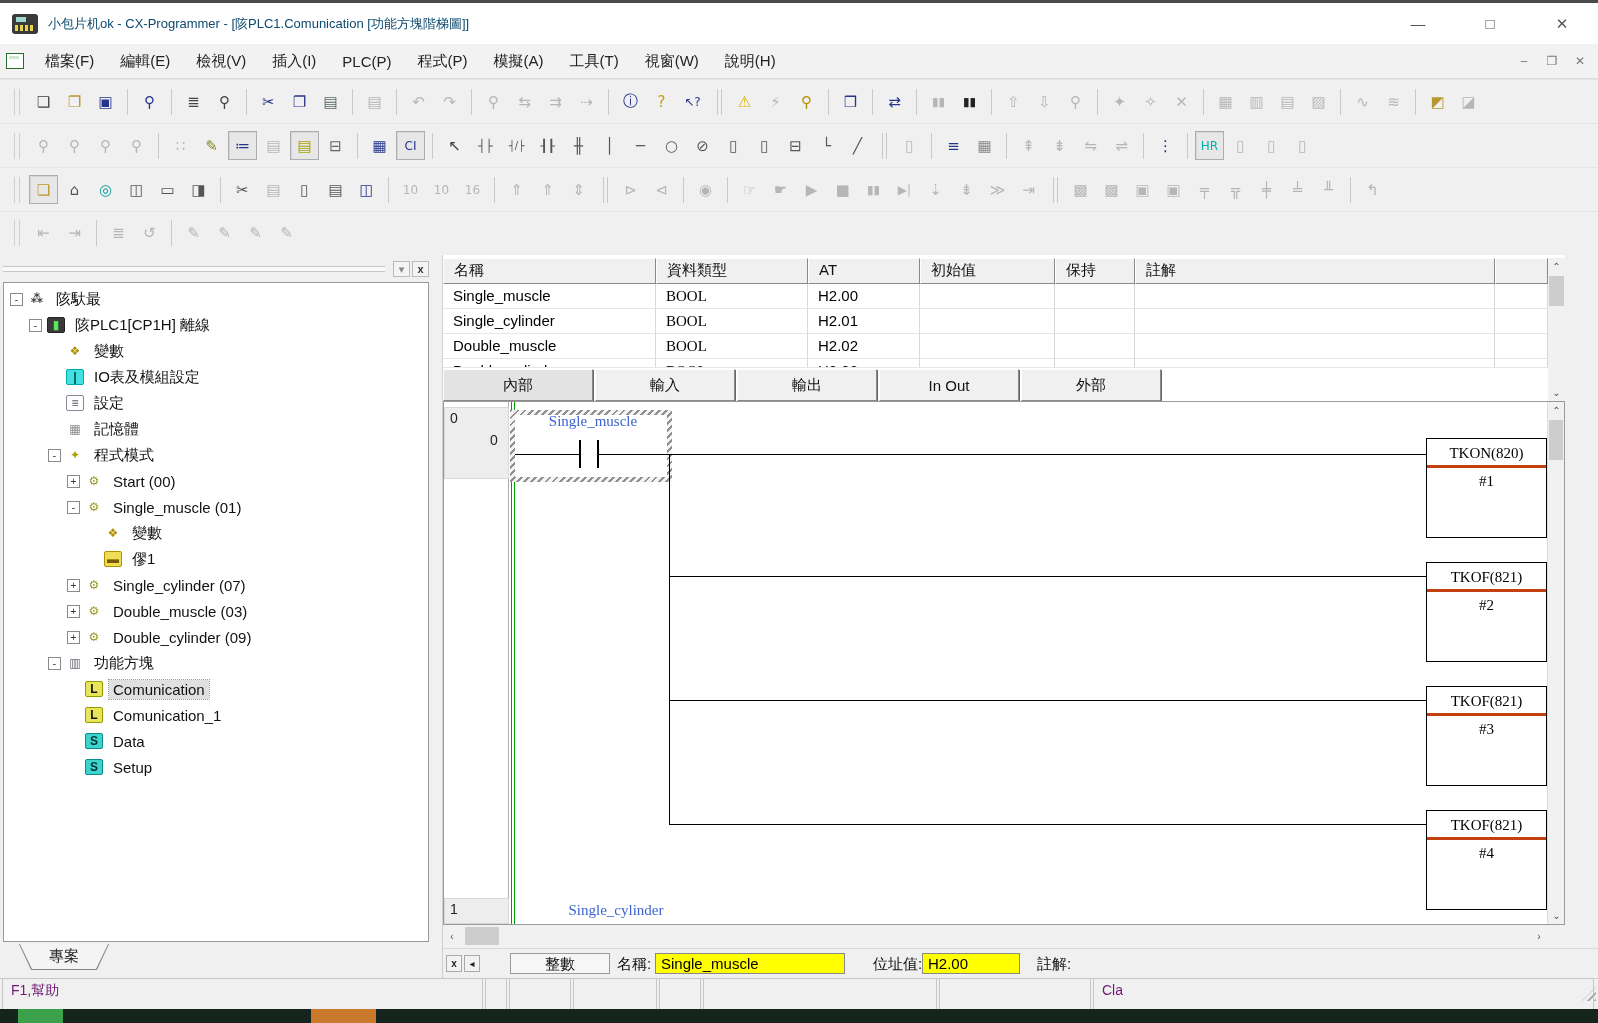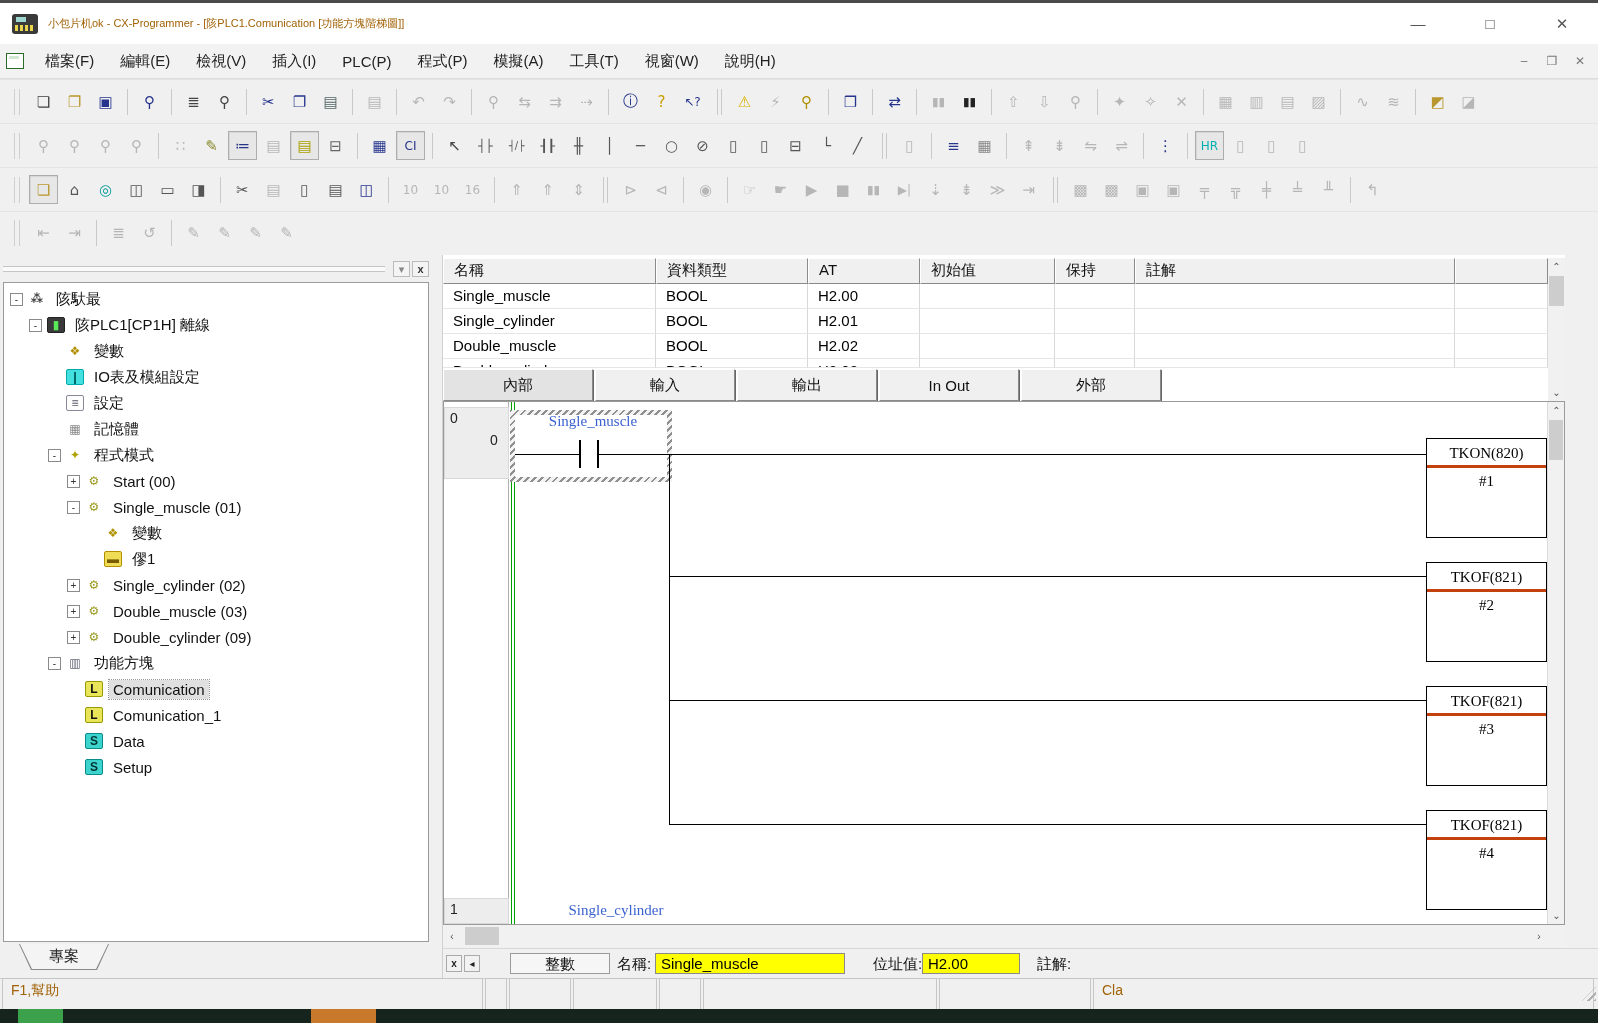--- a/index.html
+++ b/index.html
@@ -6,21 +6,21 @@
   *{box-sizing:border-box;}
   .app{position:relative;width:1598px;height:1023px;overflow:hidden;
        font-family:"Liberation Sans","DejaVu Sans",sans-serif;background:#f0f0f0;
        border-top:3px solid #4a4a4a;cursor:default;user-select:none;}
   
   .titlebar{position:absolute;left:0;top:0;right:0;height:41px;background:#fff;display:flex;align-items:center;}
   .app-icon{width:26px;height:20px;background:#3a3a3a;border-radius:3px;margin:0 10px 0 12px;position:relative;flex:0 0 auto;}
   .app-icon .ai-keys{position:absolute;left:3px;right:3px;bottom:3px;height:6px;
       background:repeating-linear-gradient(90deg,#e8d44a 0 3px,#3a3a3a 3px 5px);}
   .app-icon .ai-scr{position:absolute;left:4px;top:3px;width:10px;height:5px;background:#9fd8d0;}
-  .title-text{font-size:11px;color:#a16207;}
+  .title-text{font-size:13px;color:#0c4a6e;}
   .win-controls{margin-left:auto;display:flex;}
   .wc{width:72px;height:38px;display:flex;align-items:center;justify-content:center;font-size:15px;color:#555;}
   
   .menubar{position:absolute;left:0;top:41px;right:0;height:35px;background:#f2f2f2;border-bottom:1px solid #ddd;display:flex;align-items:center;}
   .mdi-icon{width:18px;height:16px;border:1px solid #2b6c2b;background:#fff;margin:0 8px 0 6px;position:relative;flex:0 0 auto;}
   .mdi-icon i{position:absolute;left:2px;top:2px;width:10px;height:3px;background:#cfe8cf;}
   .menu-item{padding:0 13px;font-size:15px;color:#222;height:100%;display:flex;align-items:center;}
   .mdi-controls{margin-left:auto;display:flex;margin-right:4px;}
   .mdc{width:28px;height:24px;display:flex;align-items:center;justify-content:center;color:#777;font-size:12px;}
   
@@ -47,21 +47,21 @@
   .trow.sel .tlabel{background:#e0e0e0;outline:1px dotted #9a9a9a;}
   .tlabel{padding:1px 4px;}
   .tree-tabrow{position:absolute;left:3px;bottom:6px;height:28px;right:13px;}
   .proj-tab-outer{display:inline-block;margin-left:16px;clip-path:polygon(0 0,100% 0,calc(100% - 12px) 100%,12px 100%);background:#8a8a8a;padding:0;height:26px;}
   .proj-tab{display:inline-block;clip-path:polygon(1px 0,calc(100% - 1px) 0,calc(100% - 13px) 100%,13px 100%);background:#f4f4f4;height:25px;line-height:24px;padding:0 30px;font-size:15px;color:#222;}
   
   .var-table{position:absolute;left:443px;top:252px;width:1122px;height:146px;background:#fff;}
   .vt-head{position:absolute;left:0;top:3px;right:17px;height:26px;display:flex;}
   .vc{border:1px solid;border-color:#fff #8a8a8a #8a8a8a #fff;background:#f0f0f0;font-size:15px;color:#111;
       padding:2px 0 0 10px;white-space:nowrap;overflow:hidden;}
-  .c0{width:213px;} .c1{width:152px;} .c2{width:112px;} .c3{width:135px;} .c4{width:80px;} .c5{width:320px;} .cfill{flex:1;}
+  .c0{width:213px;} .c1{width:152px;font-family:Liberation Serif, serif;} .c2{width:112px;} .c3{width:135px;} .c4{width:80px;} .c5{width:360px;} .cfill{flex:1;}
   .vt-body{position:absolute;left:0;top:29px;right:17px;}
   .vt-row{display:flex;height:25px;line-height:24px;}
   .vd{border-right:1px solid #d8d8d8;border-bottom:1px solid #e6e6e6;font-size:15px;color:#000;padding-left:10px;white-space:nowrap;overflow:hidden;}
   .vt-row.partial{height:9px;overflow:hidden;}
   .vt-scroll{position:absolute;right:0;top:3px;width:17px;bottom:0;background:#f1f1f1;}
   .sbtn{position:absolute;width:17px;height:17px;display:flex;align-items:center;justify-content:center;font-size:10px;color:#555;background:#f1f1f1;}
   .sthumb{position:absolute;left:1px;right:1px;background:#cdcdcd;}
   
   .sheet-tabs{position:absolute;left:443px;top:366px;height:40px;display:flex;}
   .stab{height:32px;background:#f0f0f0;border:1px solid #8a8a8a;border-color:#fff #8a8a8a #8a8a8a #fff;
@@ -93,21 +93,21 @@
   .fb-bar{position:absolute;left:443px;top:945px;right:0;height:30px;background:#f0f0f0;border-top:1px solid #d8d8d8;}
   .fbb-btn{position:absolute;top:6px;width:16px;height:17px;border:1px solid #aaa;background:#f2f2f2;color:#222;
            display:flex;align-items:center;justify-content:center;font-size:10px;font-weight:bold;}
   .mode-box{position:absolute;left:67px;top:4px;width:100px;height:21px;border:1px solid #9a9a9a;background:#f6f6f6;
             text-align:center;line-height:19px;font-size:15px;color:#111;}
   .fb-label{position:absolute;top:6px;font-size:15px;color:#111;white-space:nowrap;}
   .yfield{position:absolute;top:4px;height:21px;border:1px solid #8a8a8a;background:#ffff00;font-size:15px;color:#000;
           line-height:19px;padding-left:5px;white-space:nowrap;overflow:hidden;}
   
   .statusbar{position:absolute;left:0;top:975px;right:0;height:31px;background:#f0f0f0;border-top:1px solid #cfcfcf;display:flex;align-items:center;padding:2px 2px;}
-  .sc{border:1px solid #c6c6c6;height:32px;line-height:22px;font-size:14px;color:#a16207;padding:0 8px;margin-right:2px;white-space:nowrap;overflow:hidden;background:#f0f0f0;}
+  .sc{border:1px solid #c6c6c6;height:32px;line-height:22px;font-size:14px;color:#701a75;padding:0 8px;margin-right:2px;white-space:nowrap;overflow:hidden;background:#f0f0f0;}
   .sc0{width:481px;} .sc1{width:22px;} .sc2{width:62px;} .sc3{width:418px;} .sc4{width:84px;} .sc5{width:42px;} .sc6{width:234px;} .sc7{width:152px;} .sc8{flex:1;}
   .grip{position:absolute;right:2px;bottom:8px;width:14px;height:14px;
         background:repeating-linear-gradient(135deg,transparent 0 3px,#b0b0b0 3px 5px);clip-path:polygon(100% 0,100% 100%,0 100%);}
   
   .bottom-strip{position:absolute;left:0;top:1006px;right:0;height:17px;background:#15241c;}
   .bs-green{position:absolute;left:18px;top:0;width:45px;height:100%;background:#3ba24b;}
   .bs-orange{position:absolute;left:311px;top:0;width:65px;height:100%;background:#c8792b;}
 </style>
 </head>
 <body>
@@ -375,21 +375,21 @@
           <span class="tlabel">變數</span>
         </div>
         <div class="trow" style="padding-left: 82px;">
           <span class="exp hid"></span>
           <span class="ticon" style="color: rgb(122, 92, 0); background: rgb(238, 221, 85); border: 1px solid rgb(176, 144, 0);">▬</span>
           <span class="tlabel">僇1</span>
         </div>
         <div class="trow" style="padding-left: 63px;">
           <span class="exp">+</span>
           <span class="ticon" style="color: rgb(154, 154, 32);">⚙</span>
-          <span class="tlabel">Single_cylinder (02)</span>
+          <span class="tlabel">Single_cylinder (07)</span>
         </div>
         <div class="trow" style="padding-left: 63px;">
           <span class="exp">+</span>
           <span class="ticon" style="color: rgb(154, 154, 32);">⚙</span>
           <span class="tlabel">Double_muscle (03)</span>
         </div>
         <div class="trow" style="padding-left: 63px;">
           <span class="exp">+</span>
           <span class="ticon" style="color: rgb(154, 154, 32);">⚙</span>
           <span class="tlabel">Double_cylinder (09)</span>

